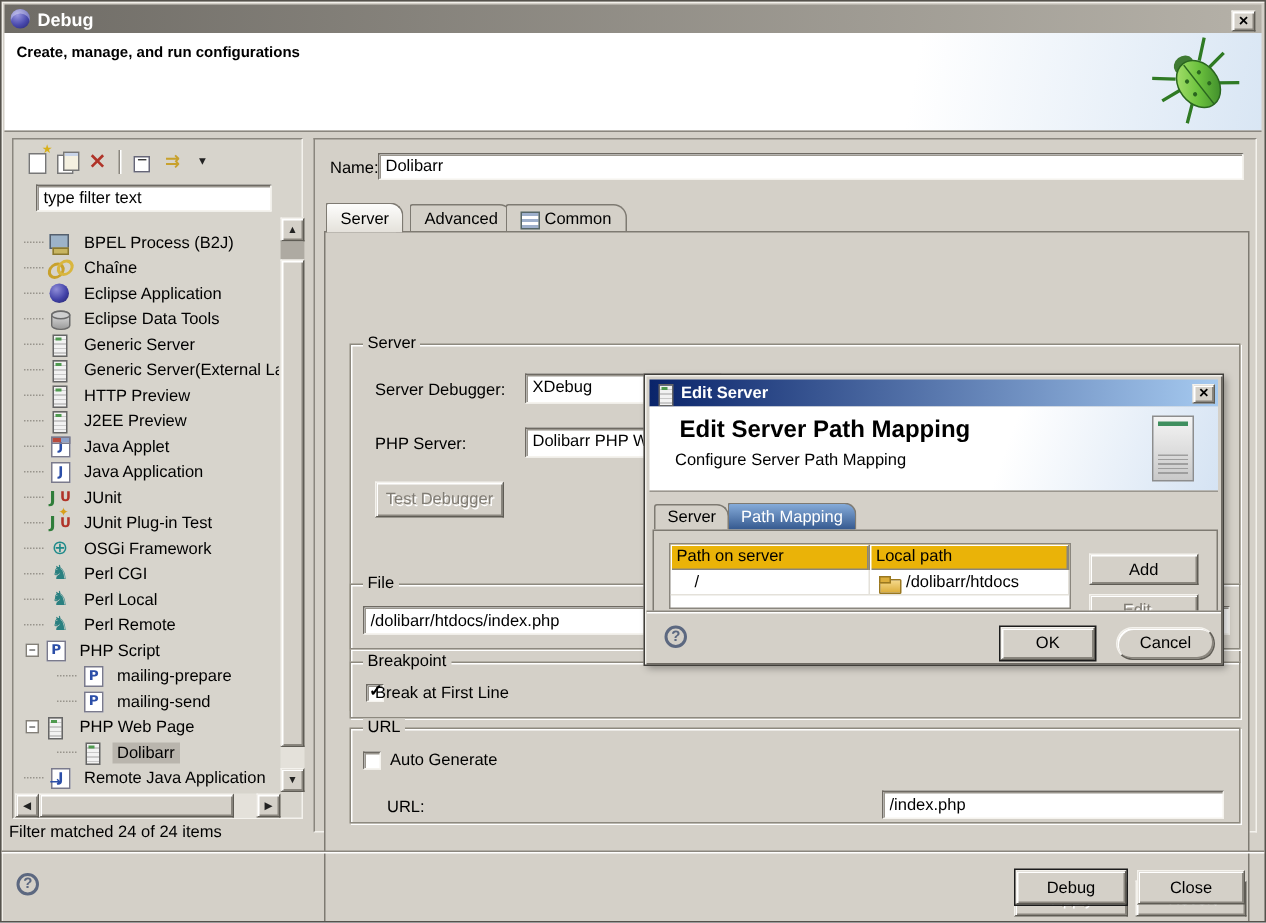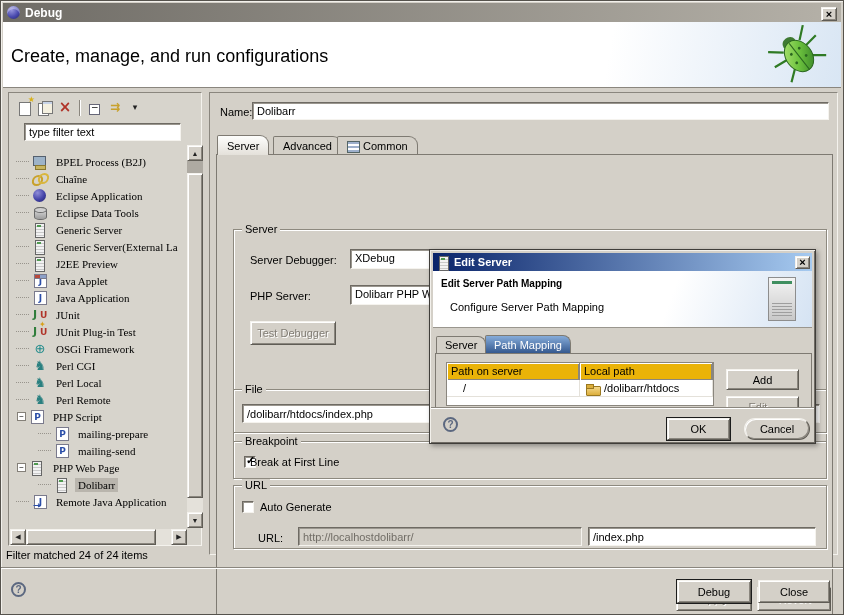--- a/index.html
+++ b/index.html
@@ -36,37 +36,37 @@
 
   
   #titlebar{position:absolute;left:2px;top:2px;right:2px;height:19px;
     background:linear-gradient(to right,#6f6c66,#b5b1a8);display:flex;align-items:center;padding:0 4px;}
   #titlebar .ttext{color:#fff;font-weight:bold;font-size:12px;margin-left:5px;flex:1;}
   .sphere{width:13px;height:13px;border-radius:50%;
     background:radial-gradient(circle at 35% 30%,#9a98e0,#4a4aae 55%,#22226e);
     box-shadow:inset 0 3px 0 rgba(255,255,255,.35);}
   #header{position:absolute;left:2px;top:21px;right:2px;height:66px;
     background:linear-gradient(100deg,#fff 72%,#d9e6f4);border-bottom:1px solid #8a867e;}
-  #header .htext{position:absolute;left:8px;top:24px;font-weight:normal;font-size:18px;}
+  #header .htext{position:absolute;left:8px;top:8px;font-weight:bold;font-size:10px;}
   #bug{position:absolute;right:6px;top:0px;}
 
   
   #leftpanel{position:absolute;left:7px;top:91px;width:194px;height:454px;
     border:1px solid;border-color:#8a867e #f4f2ed #f4f2ed #8a867e;background:#d7d4cc;}
   #lp-toolbar{position:absolute;left:1px;top:1px;right:1px;height:27px;display:flex;align-items:center;padding-left:5px;}
   #lp-toolbar .tbico{width:20px;height:18px;display:flex;align-items:center;justify-content:center;position:relative;}
   #lp-toolbar .tbsep{width:2px;height:16px;border-left:1px solid #8a867e;border-right:1px solid #fff;margin:0 4px;}
   #filterbox{left:15px;top:30px;width:157px;height:18px;}
   #tree{position:absolute;left:1px;top:52px;width:176px;height:383px;padding-top:8px;overflow:hidden;background:#d7d4cc;}
   .trow{height:17px;display:flex;align-items:center;white-space:nowrap;}
   .trow .guide{width:13px;height:0;border-top:1px dotted #98948c;margin-right:3px;flex:none;}
   .trow .expander{width:9px;height:9px;background:#fff;border:1px solid #848078;margin:0 3px 0 1px;
     font-size:8px;line-height:7px;text-align:center;flex:none;}
   .trow .icon{margin-right:5px;flex:none;}
-  .tlabel{padding:1px 3px;font-family:Liberation Serif, serif;}
+  .tlabel{padding:1px 3px;}
   .tlabel.tsel{background:#b9b5ad;}
 
   
   .icon{display:inline-block;width:16px;height:16px;position:relative;
     font-family:"DejaVu Sans",sans-serif;text-align:center;}
   [data-name="bpel-process-icon"]::before{content:"";position:absolute;left:1px;top:2px;width:11px;height:8px;
     background:#9db3c8;border:1px solid #55606e;}
   [data-name="bpel-process-icon"]::after{content:"";position:absolute;left:3px;top:11px;width:9px;height:3px;
     background:#c8b560;border:1px solid #8a7830;}
   [data-name="chain-icon"]::before{content:"";position:absolute;left:0px;top:4px;width:7px;height:7px;
@@ -169,21 +169,21 @@
 
   
   #dialog{position:absolute;left:428px;top:248px;width:387px;height:195px;background:#d4d0c8;
     border:1px solid #403e3a;box-shadow:inset 1px 1px 0 #f2f0eb,inset -1px -1px 0 #6e6a63,2px 2px 5px rgba(0,0,0,.35);
     z-index:10;}
   #dlg-titlebar{position:absolute;left:3px;top:3px;right:3px;height:18px;
     background:linear-gradient(to right,#0a246a,#a6caf0);display:flex;align-items:center;padding:0 3px;}
   #dlg-titlebar .ttext{color:#fff;font-weight:bold;font-size:11px;margin-left:4px;flex:1;}
   #dlg-header{position:absolute;left:3px;top:21px;right:3px;height:57px;
     background:linear-gradient(110deg,#fff 62%,#d5e3f3);border-bottom:1px solid #9a968e;}
-  #dlg-heading{left:8px;top:7px;font-weight:bold;font-size:10px;}
+  #dlg-heading{left:20px;top:7px;font-weight:bold;font-size:16px;}
   #dlg-subheading{left:17px;top:30px;}
   #tower{position:absolute;right:16px;top:6px;width:28px;height:44px;
     background:linear-gradient(#f4f4f4,#c9c9c9);border:1px solid #8d8d8d;}
   #tower::before{content:"";position:absolute;left:3px;top:3px;right:3px;height:3px;background:#3f8f5f;}
   #tower::after{content:"";position:absolute;left:3px;bottom:3px;right:3px;height:14px;
     background:repeating-linear-gradient(to bottom,#9e9e9e 0 1px,transparent 1px 3px);}
   .dtab{position:absolute;height:17px;display:flex;align-items:center;padding:0 8px;
     border:1px solid #7e7a72;border-bottom:none;border-radius:2px 8px 0 0;background:#d4d0c8;}
   .dtab.selon{background:linear-gradient(#85abd9,#35598f);color:#fff;z-index:3;height:18px;}
   #dlg-folder{position:absolute;left:5px;top:103px;width:377px;height:60px;border:1px solid #7e7a72;}
@@ -297,20 +297,25 @@
           <span class="tlabel" data-name="tree-item-label">Generic Server</span>
         </div>
         <div class="trow" data-name="tree-item" style="padding-left: 6px;">
           <span class="guide" data-name="tree-guide"></span>
           <span class="icon" data-name="server-icon"></span>
           <span class="tlabel" data-name="tree-item-label">Generic Server(External La</span>
         </div>
         <div class="trow" data-name="tree-item" style="padding-left: 6px;">
           <span class="guide" data-name="tree-guide"></span>
           <span class="icon" data-name="server-icon"></span>
+          <span class="tlabel" data-name="tree-item-label">HTTP Preview</span>
+        </div>
+        <div class="trow" data-name="tree-item" style="padding-left: 6px;">
+          <span class="guide" data-name="tree-guide"></span>
+          <span class="icon" data-name="server-icon"></span>
           <span class="tlabel" data-name="tree-item-label">J2EE Preview</span>
         </div>
         <div class="trow" data-name="tree-item" style="padding-left: 6px;">
           <span class="guide" data-name="tree-guide"></span>
           <span class="icon" data-name="applet-icon"></span>
           <span class="tlabel" data-name="tree-item-label">Java Applet</span>
         </div>
         <div class="trow" data-name="tree-item" style="padding-left: 6px;">
           <span class="guide" data-name="tree-guide"></span>
           <span class="icon" data-name="java-icon"></span>
@@ -436,21 +441,20 @@
         <span class="glabel" data-name="breakpoint-group-label">Breakpoint</span>
         <span id="cb-break" class="cb checked" data-name="break-first-line-checkbox"></span>
         <span id="cb-break-label" class="lbl" data-name="break-first-line-label">Break at First Line</span>
       </div>
 
       <div id="grp-url" class="group" data-name="url-group">
         <span class="glabel" data-name="url-group-label">URL</span>
         <span id="cb-auto" class="cb" data-name="auto-generate-checkbox"></span>
         <span id="cb-auto-label" class="lbl" data-name="auto-generate-label">Auto Generate</span>
         <span id="url-label" class="lbl" data-name="url-label">URL:</span>
-        <input id="url-base" class="tfield dim" data-name="url-base-input" value="http://localhostdolibarr/" style="">
         <input id="url-path" class="tfield" data-name="url-path-input" value="/index.php" style="">
       </div>
 
       <div id="btn-apply" class="btn disabled" data-name="apply-button">Apply</div>
       <div id="btn-revert" class="btn disabled" data-name="revert-button">Revert</div>
     </div>
   </div>
 
   <div id="dialog" data-name="edit-server-dialog">
     <div id="dlg-titlebar" data-name="dialog-titlebar">

